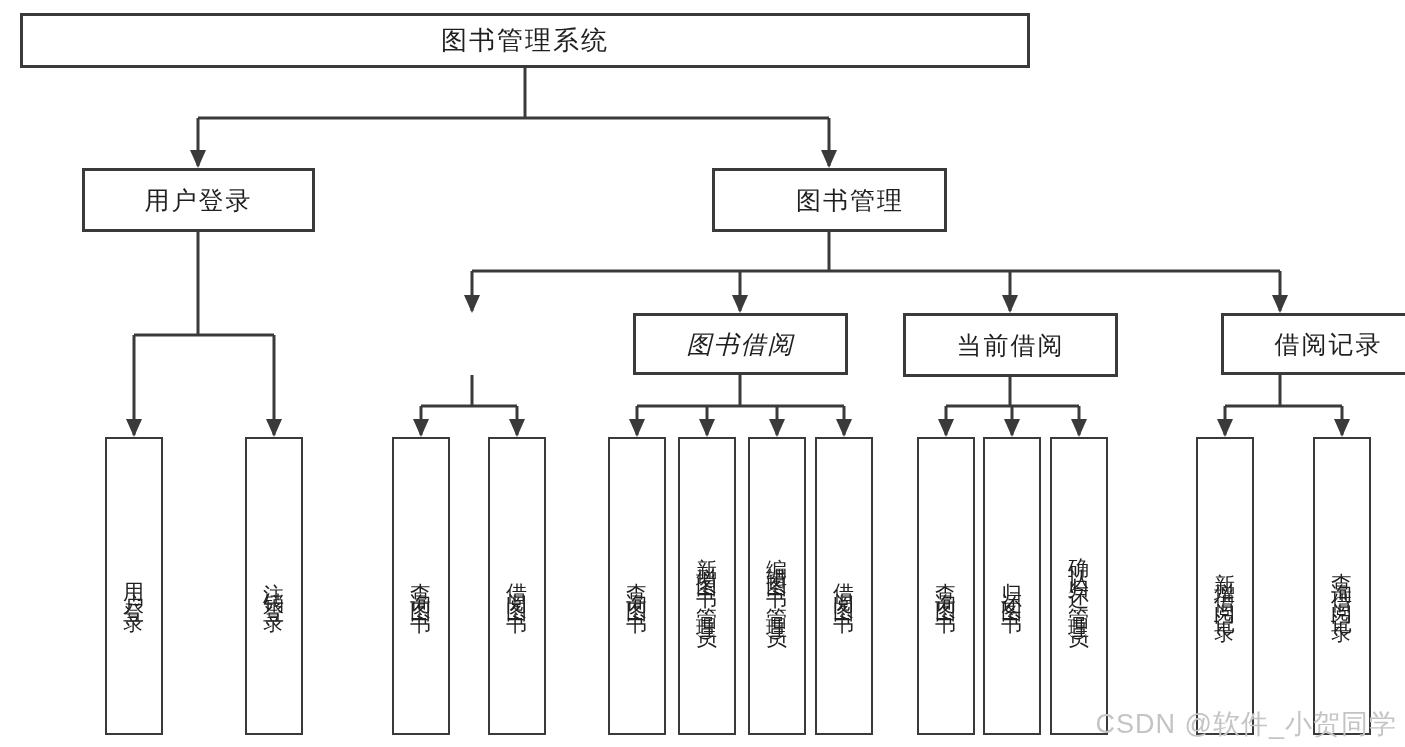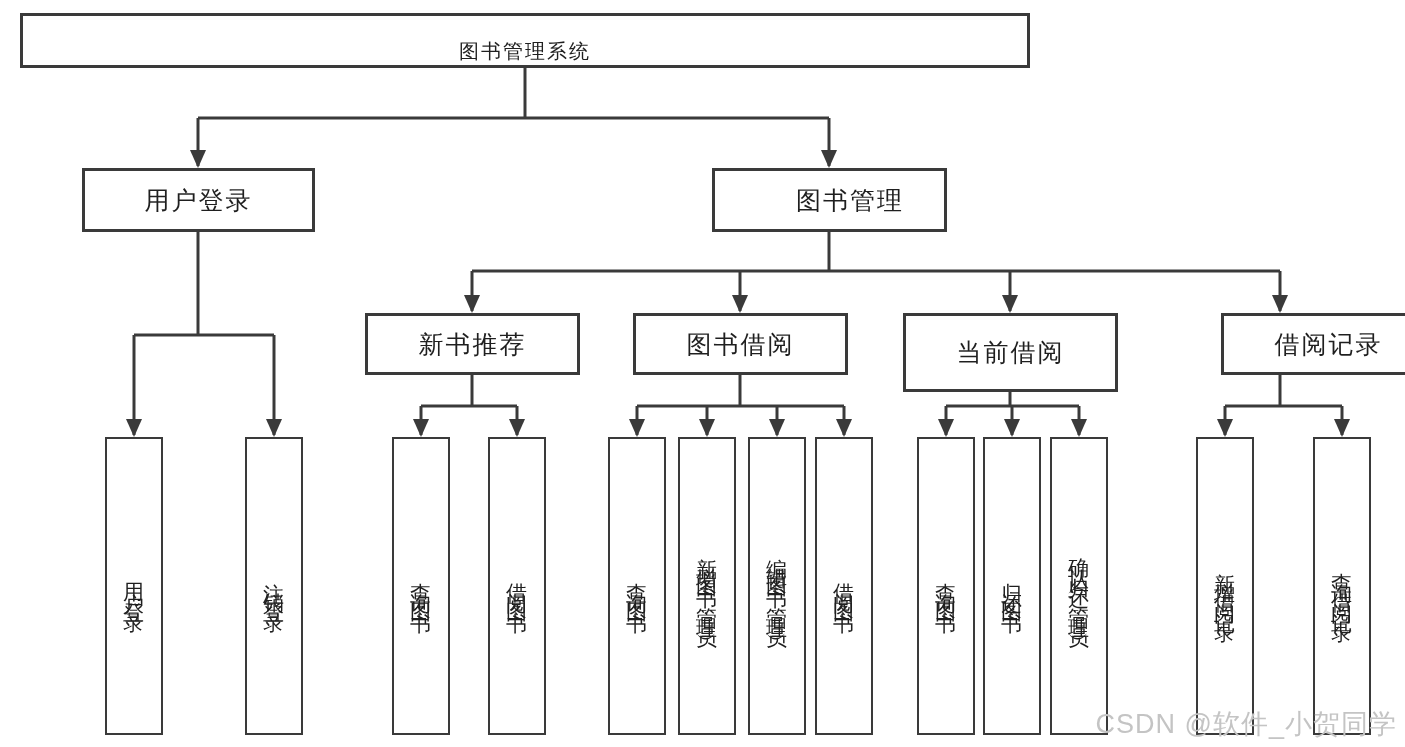--- a/index.html
+++ b/index.html
@@ -27,27 +27,27 @@
   .node {
     position: absolute;
     background: var(--bg-color);
     border: 3px solid var(--line-color);
     display: flex;
     align-items: center;
     justify-content: center;
     color: var(--text-color);
     z-index: 1;
   }
-  .node-root { left: 20px; top: 13px; width: 1010px; height: 55px; font-size: 20px; letter-spacing: 2px; align-items: flex-end; }
+  .node-root { left: 20px; top: 13px; width: 1010px; height: 55px; font-size: 26px; letter-spacing: 2px; }
   .node-branch { font-size: 25px; letter-spacing: 2px; }
   .n-user-login { left: 82px;  top: 168px; width: 233px; height: 64px; }
   .n-book-mgmt { left: 712px; top: 168px; width: 235px; height: 64px; padding-left: 41px; }
   .n-new-book  { left: 365px; top: 313px; width: 215px; height: 62px; }
-  .n-borrow    { left: 633px; top: 313px; width: 215px; height: 62px; }
-  .n-current   { left: 903px; top: 313px; width: 215px; height: 79px; }
+  .n-borrow    { left: 633px; top: 313px; width: 215px; height: 62px; font-style: italic; }
+  .n-current   { left: 903px; top: 313px; width: 215px; height: 64px; }
   .n-records   { left: 1173px; top: 313px; width: 215px; height: 62px; margin-left: 48px; }
   .leaf {
     position: absolute;
     top: 437px;
     width: 58px;
     height: 298px;
     background: var(--bg-color);
     border: 2px solid var(--line-color);
     display: flex;
     align-items: center;
@@ -163,23 +163,20 @@
     <span>图书管理系统</span>
   </div>
 
   <div class="node node-branch n-user-login">
     <span>用户登录</span>
   </div>
   <div class="node node-branch n-book-mgmt">
     <span>图书管理</span>
   </div>
 
-  <div class="node node-branch n-new-book">
-    <span>新书推荐</span>
-  </div>
   <div class="node node-branch n-borrow">
     <span>图书借阅</span>
   </div>
   <div class="node node-branch n-current">
     <span>当前借阅</span>
   </div>
   <div class="node node-branch n-records">
     <span>借阅记录</span>
   </div>
 

